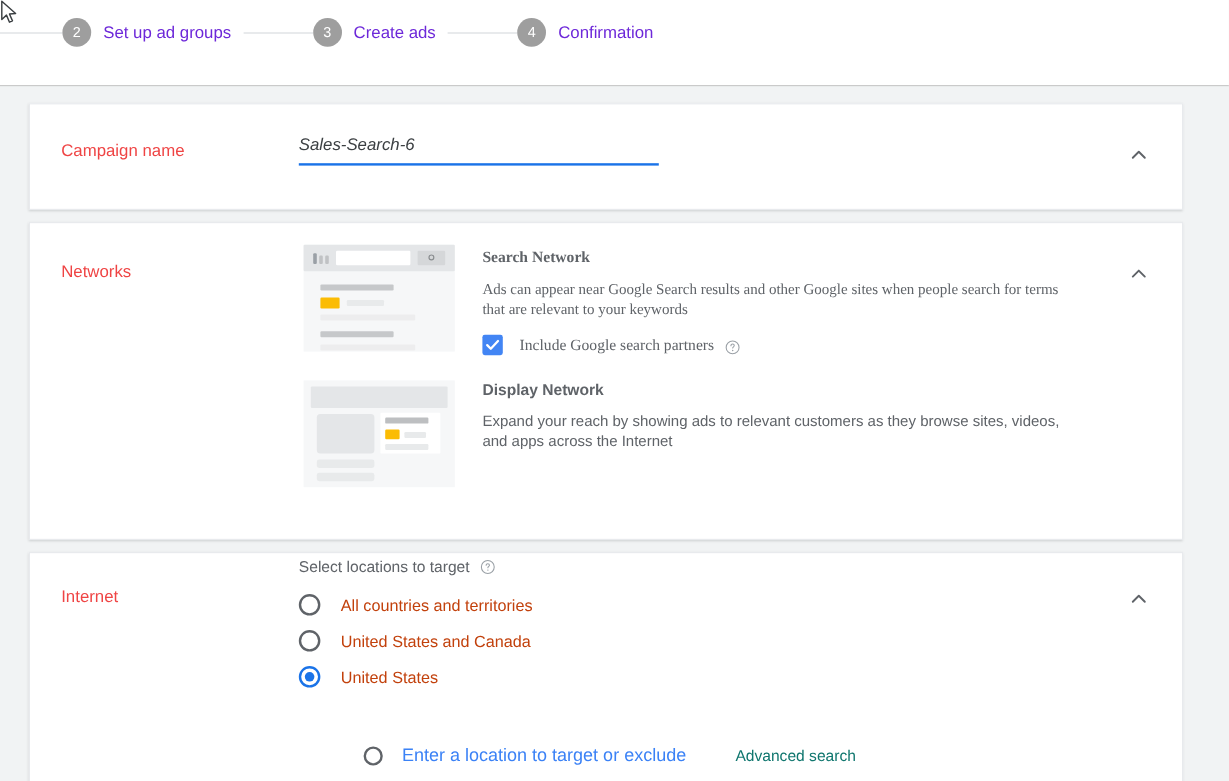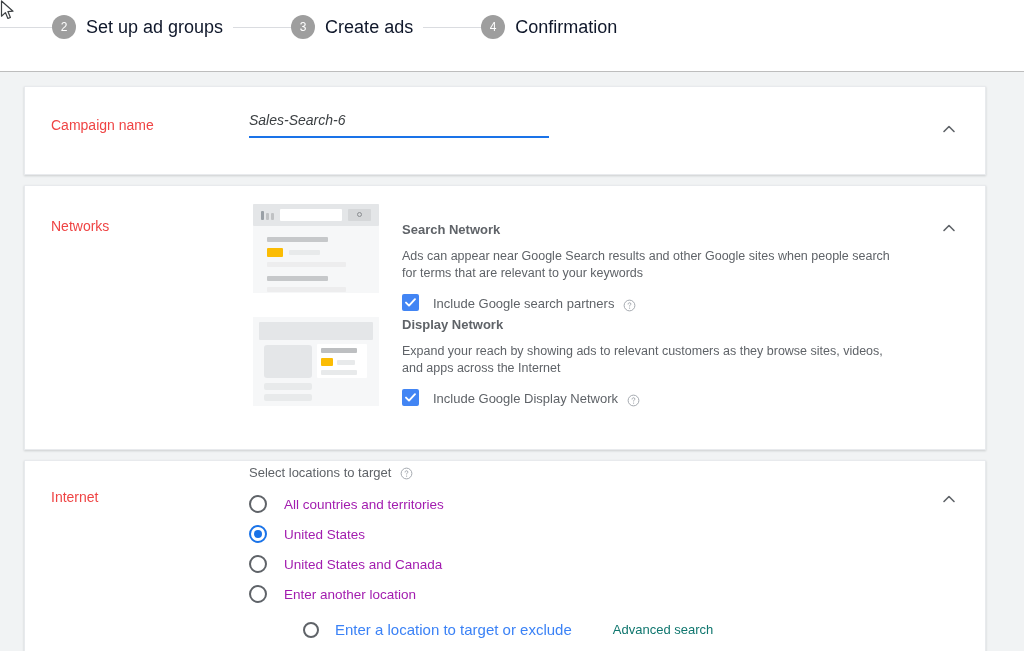--- a/index.html
+++ b/index.html
@@ -32,21 +32,21 @@
   .step-line.lead { width: 52px; }
   .step { display: flex; align-items: center; flex: 0 0 auto; }
   .step-circle {
     width: 24px; height: 24px; border-radius: 50%;
     background: #9e9e9e; color: #ffffff;
     font-size: 12px; line-height: 24px; text-align: center;
     flex: 0 0 auto;
   }
   .step-label {
     margin-left: 10px; margin-right: 10px;
-    font-size: 18px; color: #0f172a;
+    font-size: 14px; color: #6d28d9;
     white-space: nowrap;
   }
 
   
   .content {
     position: absolute; left: 0; top: 72px;
     width: 1024px; height: 579px;
     background: #f1f3f4;
     overflow: hidden;
   }
@@ -162,21 +162,21 @@
     border: 2px solid #5f6368; background: transparent;
     position: relative; flex: 0 0 auto; box-sizing: border-box;
   }
   .radio.on { border-color: #1a73e8; }
   .radio.on::after {
     content: ""; position: absolute;
     left: 3px; top: 3px; width: 8px; height: 8px;
     border-radius: 50%; background: #1a73e8;
   }
   .radio-row .lbl {
-    margin-left: 17px; font-size: 13.5px; color: #a21caf; white-space: nowrap;
+    margin-left: 17px; font-size: 13.5px; color: #c2410c; white-space: nowrap;
   }
   .loc-sub {
     position: absolute; left: 278px; top: 160px;
     display: flex; align-items: center;
   }
   .loc-sub .radio { width: 16px; height: 16px; }
   .loc-sub .lbl { margin-left: 16px; font-size: 15px; color: #3b82f6; white-space: nowrap; }
   .adv-link {
     margin-left: 41px; font-size: 13px; color: #0f766e;
     text-decoration: none; white-space: nowrap; cursor: pointer;
@@ -244,21 +244,21 @@
         <div class="sk t-input"></div>
         <div class="sk t-srch"></div>
         <div class="sk" style="left:104px; top:8px; width:5px; height:5px; border:1px solid #8a8d90; border-radius:50%; background:transparent;"></div>
         <div class="sk t-l1"></div>
         <div class="sk t-adbadge"></div>
         <div class="sk t-l2"></div>
         <div class="sk t-l3"></div>
         <div class="sk t-l4"></div>
         <div class="sk t-l5"></div>
       </div>
-      <div class="net-body" style="top:36px;">
+      <div class="net-body" style="top:20px;font-family:Liberation Serif, serif;">
         <div class="net-title">Search Network</div>
         <div class="net-desc">Ads can appear near Google Search results and other Google sites when people search for terms that are relevant to your keywords</div>
         <div class="checkrow">
           <span class="checkbox">
             <svg width="13" height="13" viewBox="0 0 13 13">
                 <path d="M2 6.6L5 9.6L11 3.2" fill="none" stroke="#ffffff" stroke-width="1.9" stroke-linecap="round" stroke-linejoin="round"></path>
               </svg>
           </span>
           <span class="lbl">Include Google search partners</span>
           <span class="help-icon">
@@ -280,35 +280,20 @@
         <div class="sk d-p1"></div>
         <div class="sk d-badge"></div>
         <div class="sk d-p2"></div>
         <div class="sk d-p3"></div>
         <div class="sk d-l1"></div>
         <div class="sk d-l2"></div>
       </div>
       <div class="net-body" style="top:131px;">
         <div class="net-title">Display Network</div>
         <div class="net-desc">Expand your reach by showing ads to relevant customers as they browse sites, videos, and apps across the Internet</div>
-        <div class="checkrow">
-          <span class="checkbox">
-            <svg width="13" height="13" viewBox="0 0 13 13">
-                <path d="M2 6.6L5 9.6L11 3.2" fill="none" stroke="#ffffff" stroke-width="1.9" stroke-linecap="round" stroke-linejoin="round"></path>
-              </svg>
-          </span>
-          <span class="lbl">Include Google Display Network</span>
-          <span class="help-icon">
-            <svg width="13" height="13" viewBox="0 0 16 16">
-                <circle cx="8" cy="8" r="6.6" fill="none" stroke="#9aa0a6" stroke-width="1.1"></circle>
-                <path d="M6.3 6.2c0-1 .8-1.6 1.7-1.6s1.7.6 1.7 1.5c0 1.3-1.6 1.3-1.6 2.6" fill="none" stroke="#9aa0a6" stroke-width="1.1" stroke-linecap="round"></path>
-                <circle cx="8.1" cy="11.2" r=".75" fill="#9aa0a6"></circle>
-              </svg>
-          </span>
-        </div>
       </div>
     </div>
   </div>
 
   <div class="card" id="card-locations">
     <div class="card-label">Internet</div>
     <div class="chevron">
       <svg width="20" height="20" viewBox="0 0 20 20">
           <path d="M5 12.5L10 7.5L15 12.5" fill="none" stroke="#5f6368" stroke-width="1.6" stroke-linecap="round" stroke-linejoin="round"></path>
         </svg>
@@ -324,30 +309,26 @@
               <circle cx="8.1" cy="11.2" r=".75" fill="#9aa0a6"></circle>
             </svg>
         </span>
       </div>
 
       <div class="radio-row">
         <span class="radio"></span>
         <span class="lbl">All countries and territories</span>
       </div>
       <div class="radio-row">
+        <span class="radio"></span>
+        <span class="lbl">United States and Canada</span>
+      </div>
+      <div class="radio-row">
         <span class="radio on"></span>
         <span class="lbl">United States</span>
-      </div>
-      <div class="radio-row">
-        <span class="radio"></span>
-        <span class="lbl">United States and Canada</span>
-      </div>
-      <div class="radio-row">
-        <span class="radio"></span>
-        <span class="lbl">Enter another location</span>
       </div>
     </div>
 
     <div class="loc-sub">
       <span class="radio"></span>
       <span class="lbl">Enter a location to target or exclude</span>
       <span class="adv-link">Advanced search</span>
     </div>
   </div>
 

